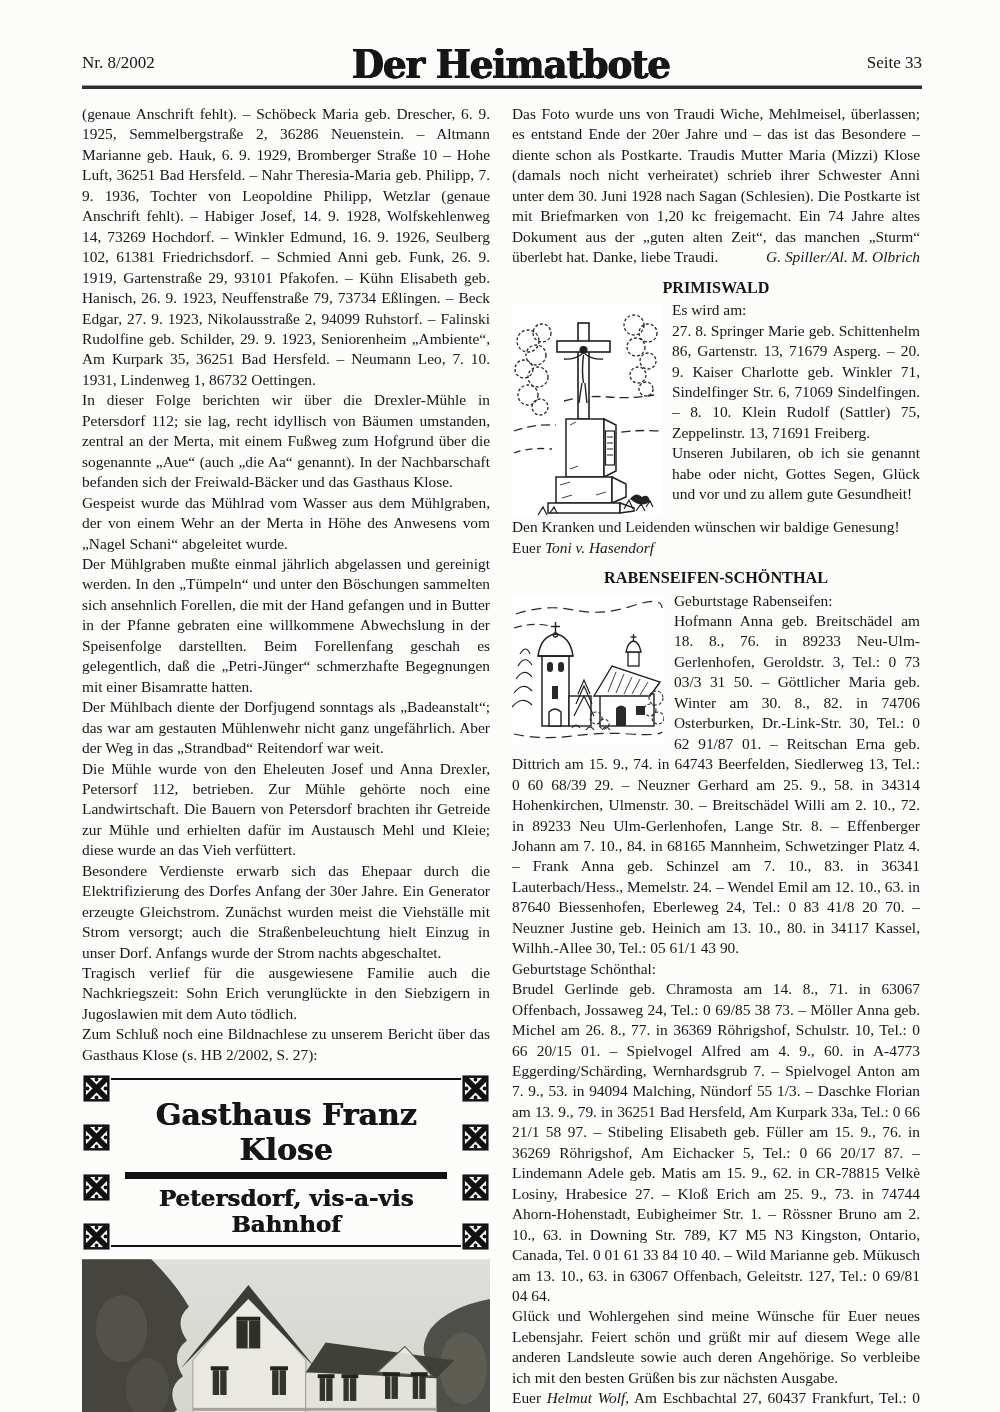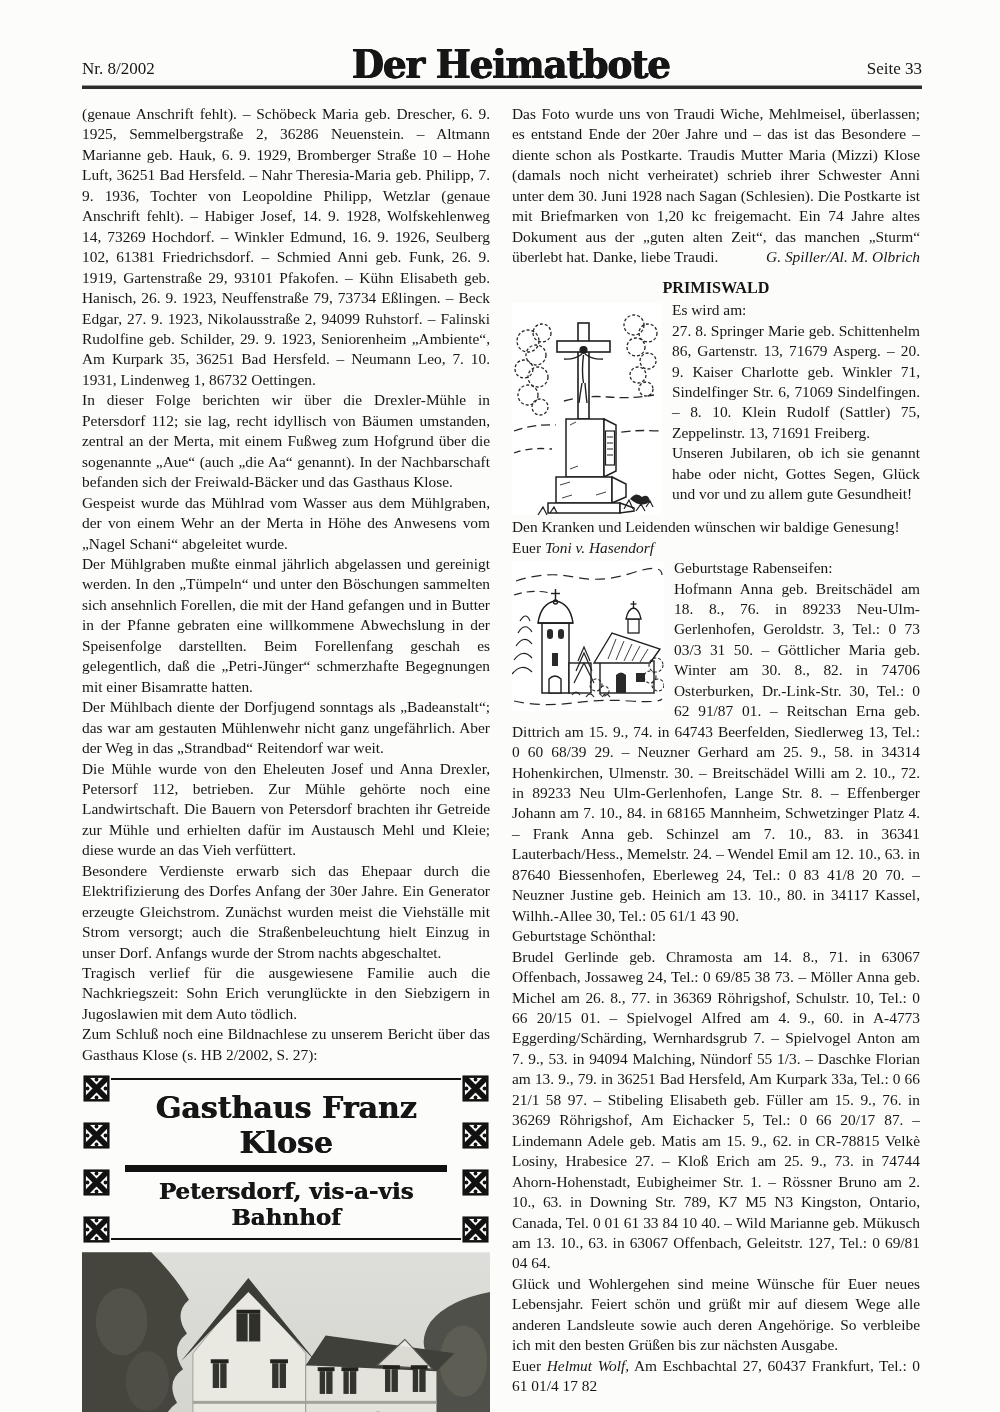--- a/index.html
+++ b/index.html
@@ -3,21 +3,21 @@
 <meta charset="utf-8">
 <style>
   html,body{margin:0;padding:0;background:#e9e9e7;}
   .page{
     position:relative;width:1000px;height:1412px;margin:0 auto;
     background:#fcfcfa;color:#161616;overflow:hidden;box-sizing:border-box;
     padding:46px 78px 0 82px;
     font-family:"Liberation Serif","DejaVu Serif",serif;
   }
   
-  .masthead-row{display:flex;justify-content:space-between;align-items:flex-end;}
+  .masthead-row{display:flex;justify-content:space-between;align-items:center;}
   .issue,.page-label{font-size:17px;padding-bottom:4px;}
   .masthead{
     font-family:"DejaVu Serif",serif;font-weight:bold;font-size:37px;line-height:1;
     letter-spacing:-1px;transform:scaleY(1.08);
     text-shadow:0.8px 0 #111, -0.4px 0 #111;
   }
   .header-rule{height:3px;background:#2e2e2e;border-top:1px solid #9a9a9a;margin-top:2px;}
   
   .columns{display:flex;gap:22px;margin-top:15px;}
   .col{width:408px;font-size:15.4px;line-height:1.328;text-align:justify;overflow-wrap:break-word;}
@@ -26,21 +26,21 @@
   .sig-inline{float:right;font-style:italic;margin-left:14px;}
   .section-title{text-align:center;font-weight:bold;font-size:16.2px;margin:10px 0 1px;}
   .float-illu{float:left;margin:3px 10px 2px 0;}
   .sign-right{}
   .clear{clear:both;}
   
   .ad-box{display:flex;align-items:stretch;margin-top:10px;}
   .orn-col{display:flex;flex-direction:column;justify-content:space-between;padding:0 1px;}
   .orn{width:27px;height:27px;display:block;}
   .ad-center{flex:1;text-align:center;border-top:2px solid #111;border-bottom:2px solid #111;
-    margin-top:3px;margin-bottom:3px;padding:11px 2px 9px;}
+    margin-top:3px;margin-bottom:3px;padding:18px 2px 9px;}
   .ad-title{
     font-family:"DejaVu Serif",serif;font-weight:bold;font-size:30px;line-height:1.15;
     text-shadow:0.7px 0 #111;letter-spacing:0;
   }
   .ad-rule{height:7px;background:#111;margin:5px 12px 6px;}
   .ad-sub{
     font-family:"DejaVu Serif",serif;font-weight:bold;font-size:23px;line-height:1.1;
     text-shadow:0.5px 0 #111;
     text-align:center;
   }
@@ -302,20 +302,21 @@
             <path d="M112,206 l5,-9 l4,9 M124,208 l5,-7 l4,7 M134,204 l4,-6 l3,6"></path>
           </g>
           <path d="M118,196 q6,-8 12,-2 q6,-4 8,4 q-8,8 -20,-2 z" fill="#232323"></path>
         </svg>
         <span>Es wird am:<br>27. 8. <b>Springer Marie</b> geb. Schittenhelm 86, Gartenstr. 13, 71679 Asperg. – 20. 9. <b>Kaiser Charlotte</b> geb. Winkler 71, Sindelfinger Str. 6, 71069 Sindelfingen. – 8. 10. <b>Klein Rudolf</b> (Sattler) 75, Zeppelinstr. 13, 71691 Freiberg.<br>Unseren Jubilaren, ob ich sie genannt habe oder nicht, Gottes Segen, Glück und vor und zu allem gute Gesundheit!</span>
       </p>
       <div class="clear"></div>
       <p>Den Kranken und Leidenden wünschen wir baldige Genesung!</p>
       <p class="sign-right">Euer <i>Toni v. Hasendorf</i></p>
 
+      <div class="section-title">RABENSEIFEN-SCHÖNTHAL</div>
       <p>
         
         <svg class="float-illu illu" width="152" height="150" viewBox="0 0 152 150">
           <g stroke="#262626" fill="none" stroke-width="1.2">
             <path d="M4,20 Q34,10 62,16 T120,12 T150,14" stroke-dasharray="10 6"></path>
             <path d="M2,34 Q20,28 38,32" stroke-dasharray="8 5"></path>
           </g>
 
           <g stroke="#1f1f1f" stroke-width="1.5" fill="#fff">
             <rect x="30" y="62" width="27" height="70"></rect>

